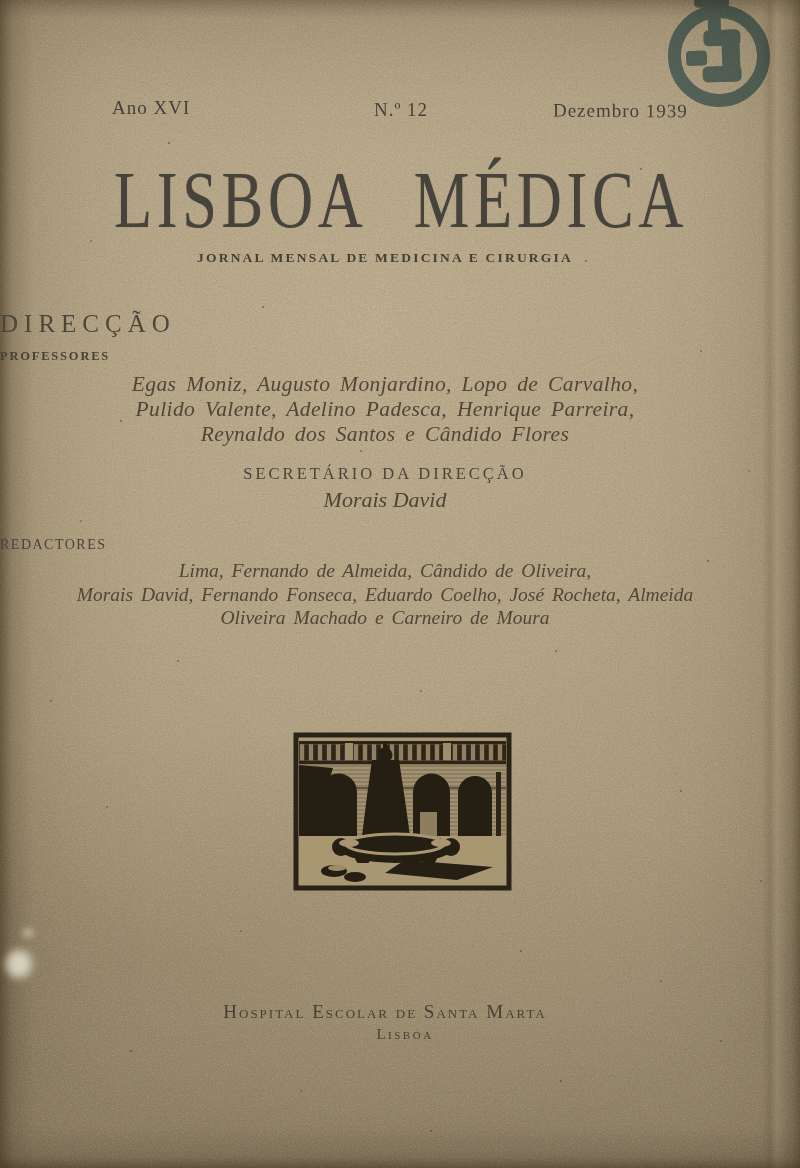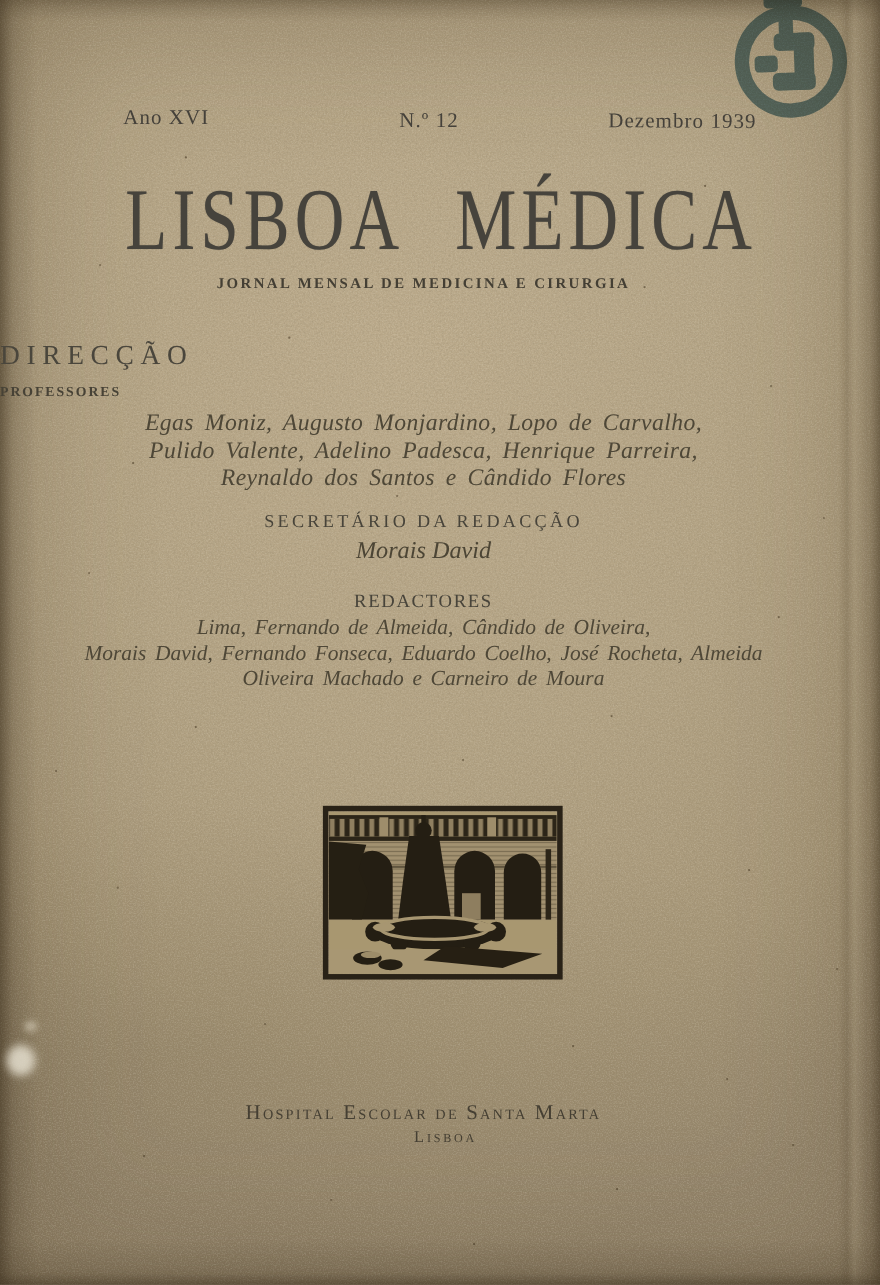--- a/index.html
+++ b/index.html
@@ -33,21 +33,21 @@
       -38px 908px 0 rgba(58,44,24,.5), 132px 948px 0 rgba(58,44,24,.4), 392px 938px 0 rgba(58,44,24,.5),
       552px 898px 0 rgba(58,44,24,.45), 42px 428px 0 rgba(58,44,24,.4), 262px 988px 0 rgba(58,44,24,.5),
       -118px 558px 0 rgba(58,44,24,.45), 592px 738px 0 rgba(58,44,24,.4), 192px 308px 0 rgba(58,44,24,.45);
   }
   .scuff{position:absolute;left:6px;top:950px;width:26px;height:28px;border-radius:50%;
     background:rgba(228,222,206,.85);filter:blur(4px);pointer-events:none;}
   .scuff2{position:absolute;left:22px;top:928px;width:12px;height:10px;border-radius:50%;
     background:rgba(216,208,188,.6);filter:blur(3px);pointer-events:none;}
   .masthead span{position:absolute;font-size:19px;letter-spacing:1px;color:#45413a;}
   .m-year{left:112px;top:97px;}
-  .m-issue{left:363px;top:99px;}
+  .m-issue{left:374px;top:99px;}
   .m-date{left:553px;top:100px;transform:rotate(.35deg);}
 
   .title{position:absolute;left:0;top:160px;width:770px;text-align:center;padding-left:16px;}
   .title .t-inner{display:inline-block;font-size:80px;line-height:1;font-weight:400;
     color:#46433c;letter-spacing:6px;word-spacing:38px;transform:scaleX(.78);transform-origin:50% 50%;
     text-shadow:0 0 1px rgba(70,66,58,.4);}
   .subtitle{position:absolute;left:0;top:250px;width:770px;text-align:center;
     font-size:13.5px;font-weight:700;letter-spacing:2.2px;color:#443f34;}
 
   .h-direccao{position:absolute;left:0;top:310px;width:770px;
@@ -55,22 +55,22 @@
   .h-prof{position:absolute;left:0;top:349px;width:770px;text-align:left;
     font-size:12.5px;font-weight:700;letter-spacing:1.8px;color:#474236;}
   .prof-lines{position:absolute;left:0;top:372px;width:770px;text-align:center;
     font-style:italic;font-size:21.5px;line-height:25px;color:#4e4737;letter-spacing:.4px;word-spacing:4px;}
 
   .h-secr{position:absolute;left:0;top:464px;width:770px;text-align:center;
     font-size:16.5px;letter-spacing:3px;color:#48443a;}
   .secr-name{position:absolute;left:0;top:487px;width:770px;text-align:center;
     font-style:italic;font-size:22px;color:#4c4535;}
 
-  .h-red{position:absolute;left:0;top:537px;width:770px;text-align:center;
-    font-size:17px;letter-spacing:1.5px;color:#48443a;}
+  .h-red{position:absolute;left:0;top:537px;width:770px;text-align:left;
+    font-size:14px;letter-spacing:1.5px;color:#48443a;}
   .red-lines{position:absolute;left:0;top:559px;width:770px;text-align:center;
     font-style:italic;font-size:19.5px;line-height:23.5px;color:#4e4737;word-spacing:3px;}
 
   .woodcut{position:absolute;left:293px;top:732px;width:219px;height:159px;}
 
   .footer-inst{position:absolute;left:0;top:1001px;width:770px;text-align:center;
     font-variant:small-caps;font-size:19px;letter-spacing:2px;color:#453f33;}
   .footer-city{position:absolute;left:0;top:1026px;width:770px;text-align:center;
     font-variant:small-caps;font-size:15px;letter-spacing:2.5px;color:#453f33;padding-left:20px;}
 
@@ -125,21 +125,21 @@
   <div class="subtitle">JORNAL MENSAL DE MEDICINA E CIRURGIA</div>
 
   <div class="h-direccao">DIRECÇÃO</div>
   <div class="h-prof">PROFESSORES</div>
   <div class="prof-lines">
     <div>Egas Moniz, Augusto Monjardino, Lopo de Carvalho,</div>
     <div>Pulido Valente, Adelino Padesca, Henrique Parreira,</div>
     <div>Reynaldo dos Santos e Cândido Flores</div>
   </div>
 
-  <div class="h-secr">SECRETÁRIO DA REDACÇÃO</div>
+  <div class="h-secr">SECRETÁRIO DA DIRECÇÃO</div>
   <div class="secr-name">Morais David</div>
 
   <div class="h-red">REDACTORES</div>
   <div class="red-lines">
     <div>Lima, Fernando de Almeida, Cândido de Oliveira,</div>
     <div>Morais David, Fernando Fonseca, Eduardo Coelho, José Rocheta, Almeida</div>
     <div>Oliveira Machado e Carneiro de Moura</div>
   </div>
 
   <svg class="woodcut" viewBox="0 0 219 159" aria-hidden="true">

